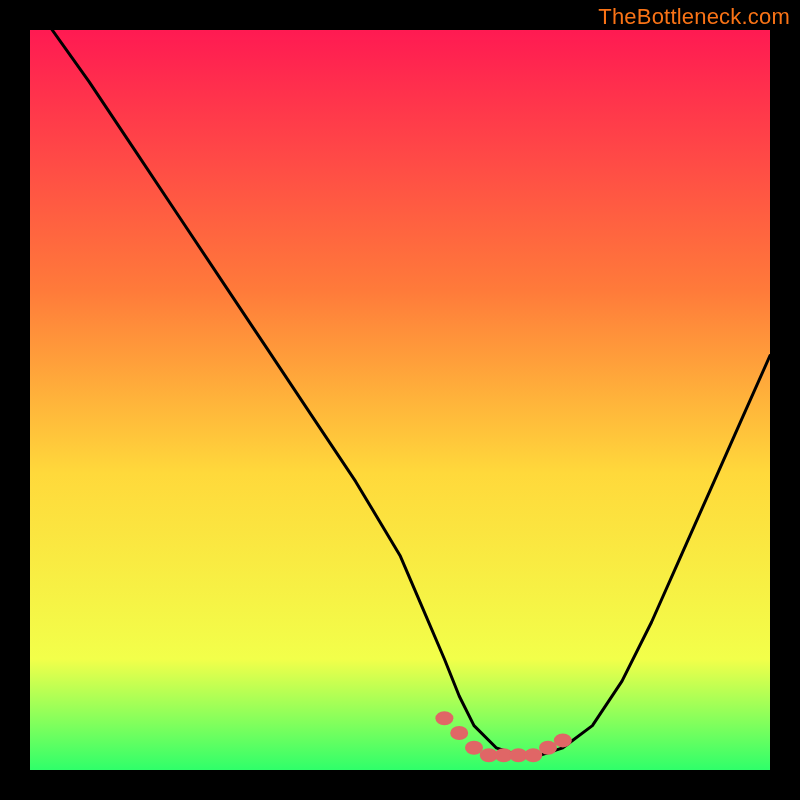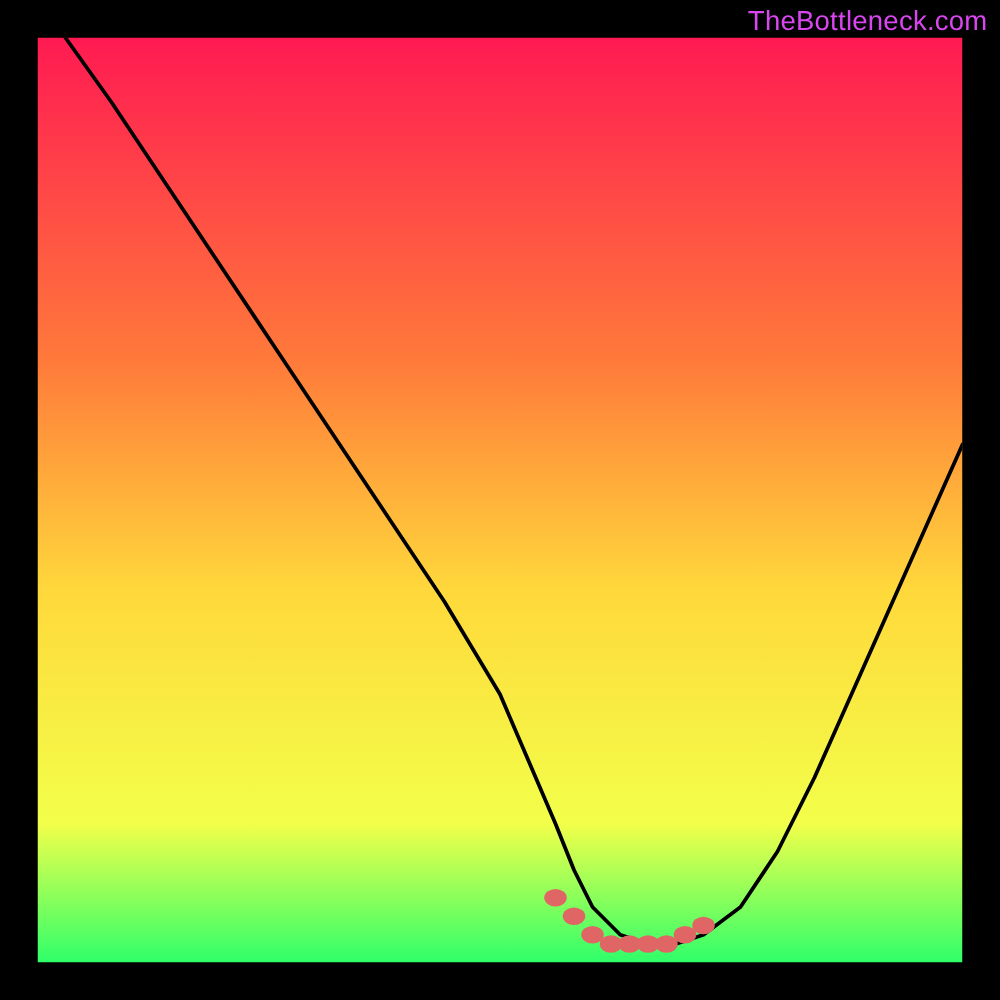--- a/index.html
+++ b/index.html
@@ -16,21 +16,21 @@
     left: 0;
     top: 0;
     width: 800px;
     height: 800px;
     background: #000;
   }
   .watermark {
     position: absolute;
     top: 4px;
     right: 10px;
-    color: #d946ef;
+    color: #f97316;
     font-size: 22px;
     font-family: Arial, sans-serif;
     letter-spacing: 0.2px;
   }
   .plot {
     position: absolute;
     left: 30px;
     top: 30px;
     width: 740px;
     height: 740px;

